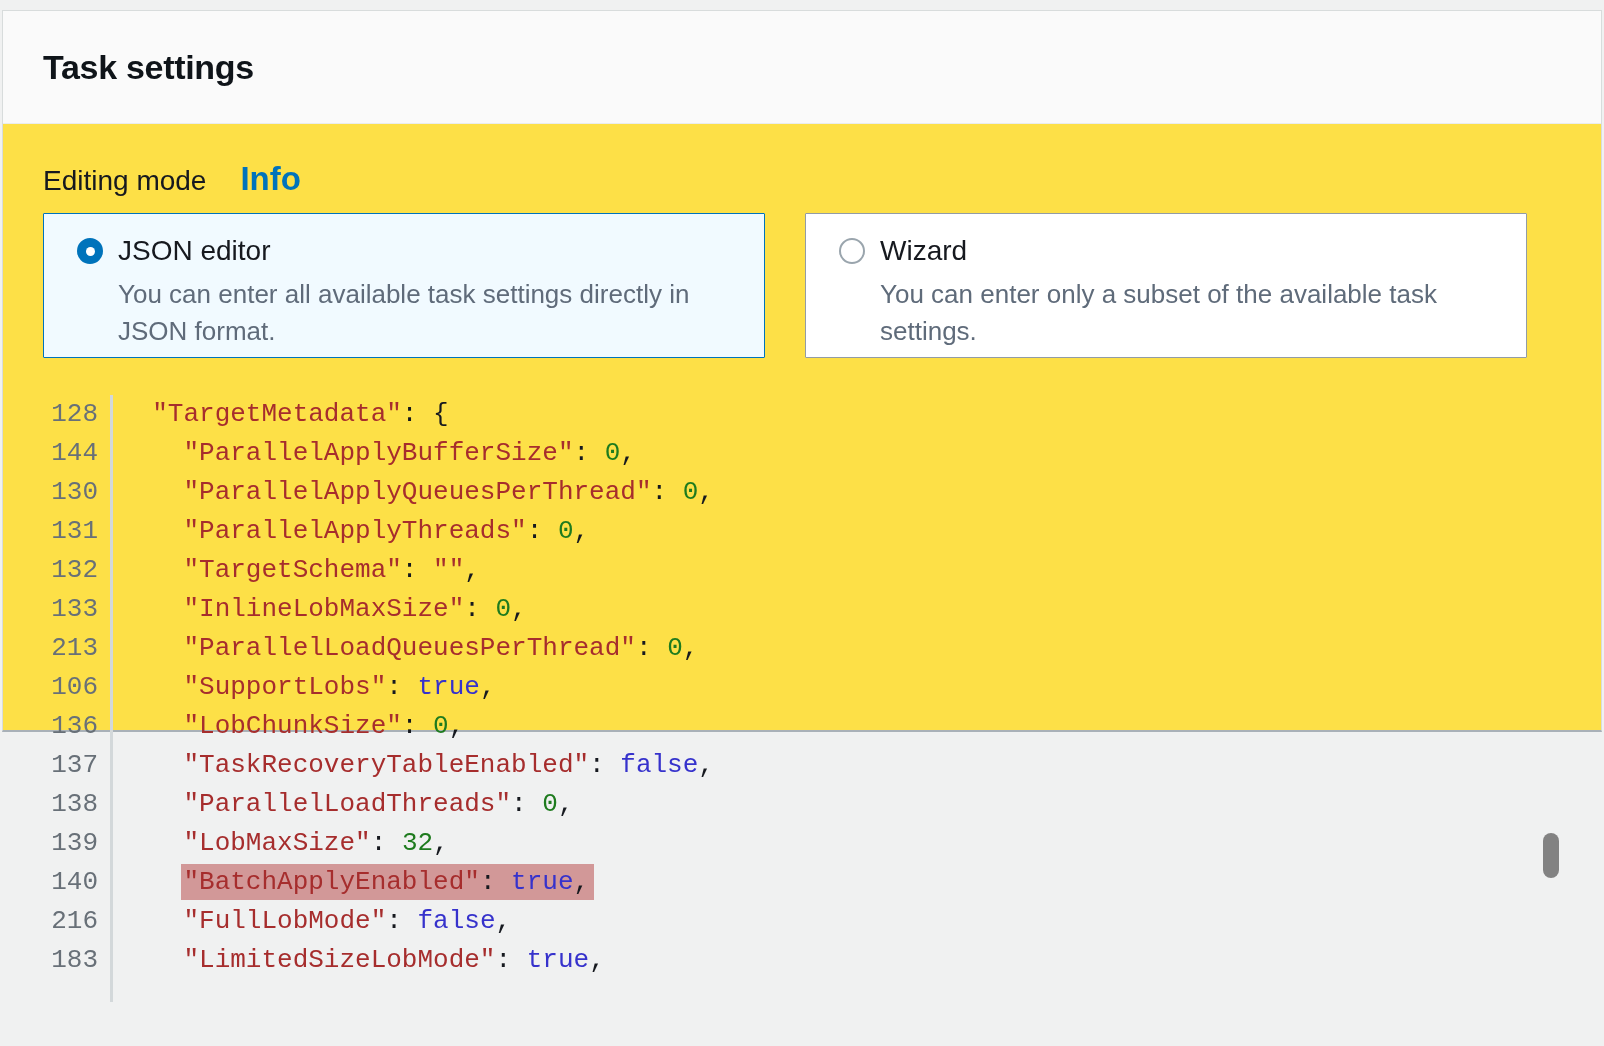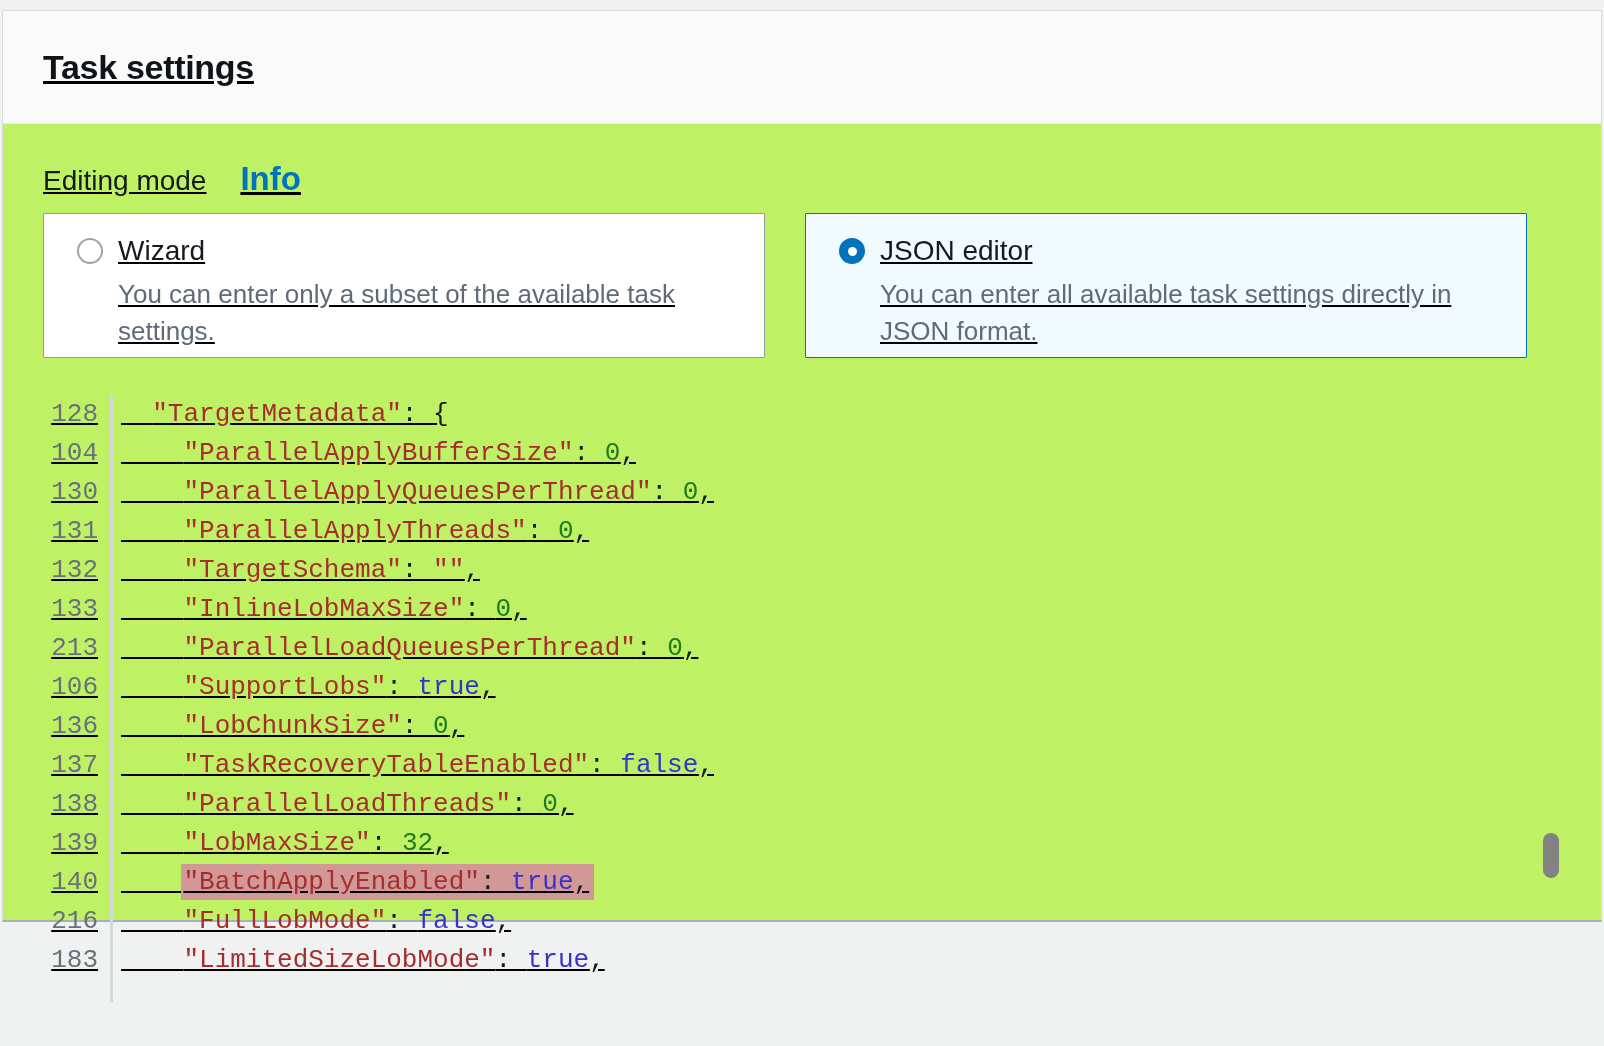--- a/index.html
+++ b/index.html
@@ -16,25 +16,24 @@
   html, body { margin: 0; padding: 0; }
   body {
     width: 1604px; height: 1046px;
     background: #f0f1f1;
     font-family: "Liberation Sans", sans-serif;
     overflow: hidden;
     position: relative;
   }
   .container {
     position: absolute; top: 10px; left: 2px;
-    width: 1600px; height: 912px;
-    background: #bef264;
+    width: 1600px; height: 722px;
+    background: #fde047;
     border: 1px solid #d8dcdc;
     border-bottom: 2px solid #a9b1b8;
-    text-decoration: underline;
   }
   .panel-header {
     height: 113px;
     background: #fafafa;
     border-bottom: 1px solid #eaeded;
     display: flex; align-items: center;
     padding: 0 40px;
   }
   .panel-title {
     margin: 0;
@@ -127,41 +126,41 @@
     <h1 class="panel-title">Task settings</h1>
   </div>
 
   <div class="panel-body">
     <div class="field-row">
       <span class="field-label">Editing mode</span>
       <a class="info-link">Info</a>
     </div>
 
     <div class="cards-row">
+      <div class="card selected">
+        <div class="radio-row">
+          <span class="radio"></span>
+          <span class="card-label">JSON editor</span>
+        </div>
+        <div class="card-desc">You can enter all available task settings directly in JSON format.</div>
+      </div>
+
       <div class="card">
         <div class="radio-row">
           <span class="radio"></span>
           <span class="card-label">Wizard</span>
         </div>
         <div class="card-desc">You can enter only a subset of the available task settings.</div>
       </div>
-
-      <div class="card selected">
-        <div class="radio-row">
-          <span class="radio"></span>
-          <span class="card-label">JSON editor</span>
-        </div>
-        <div class="card-desc">You can enter all available task settings directly in JSON format.</div>
-      </div>
     </div>
 
     <div class="editor">
       <div class="gutter" id="gutter">
           <div class="ln">128</div>
-          <div class="ln">104</div>
+          <div class="ln">144</div>
           <div class="ln">130</div>
           <div class="ln">131</div>
           <div class="ln">132</div>
           <div class="ln">133</div>
           <div class="ln">213</div>
           <div class="ln">106</div>
           <div class="ln">136</div>
           <div class="ln">137</div>
           <div class="ln">138</div>
           <div class="ln">139</div>

